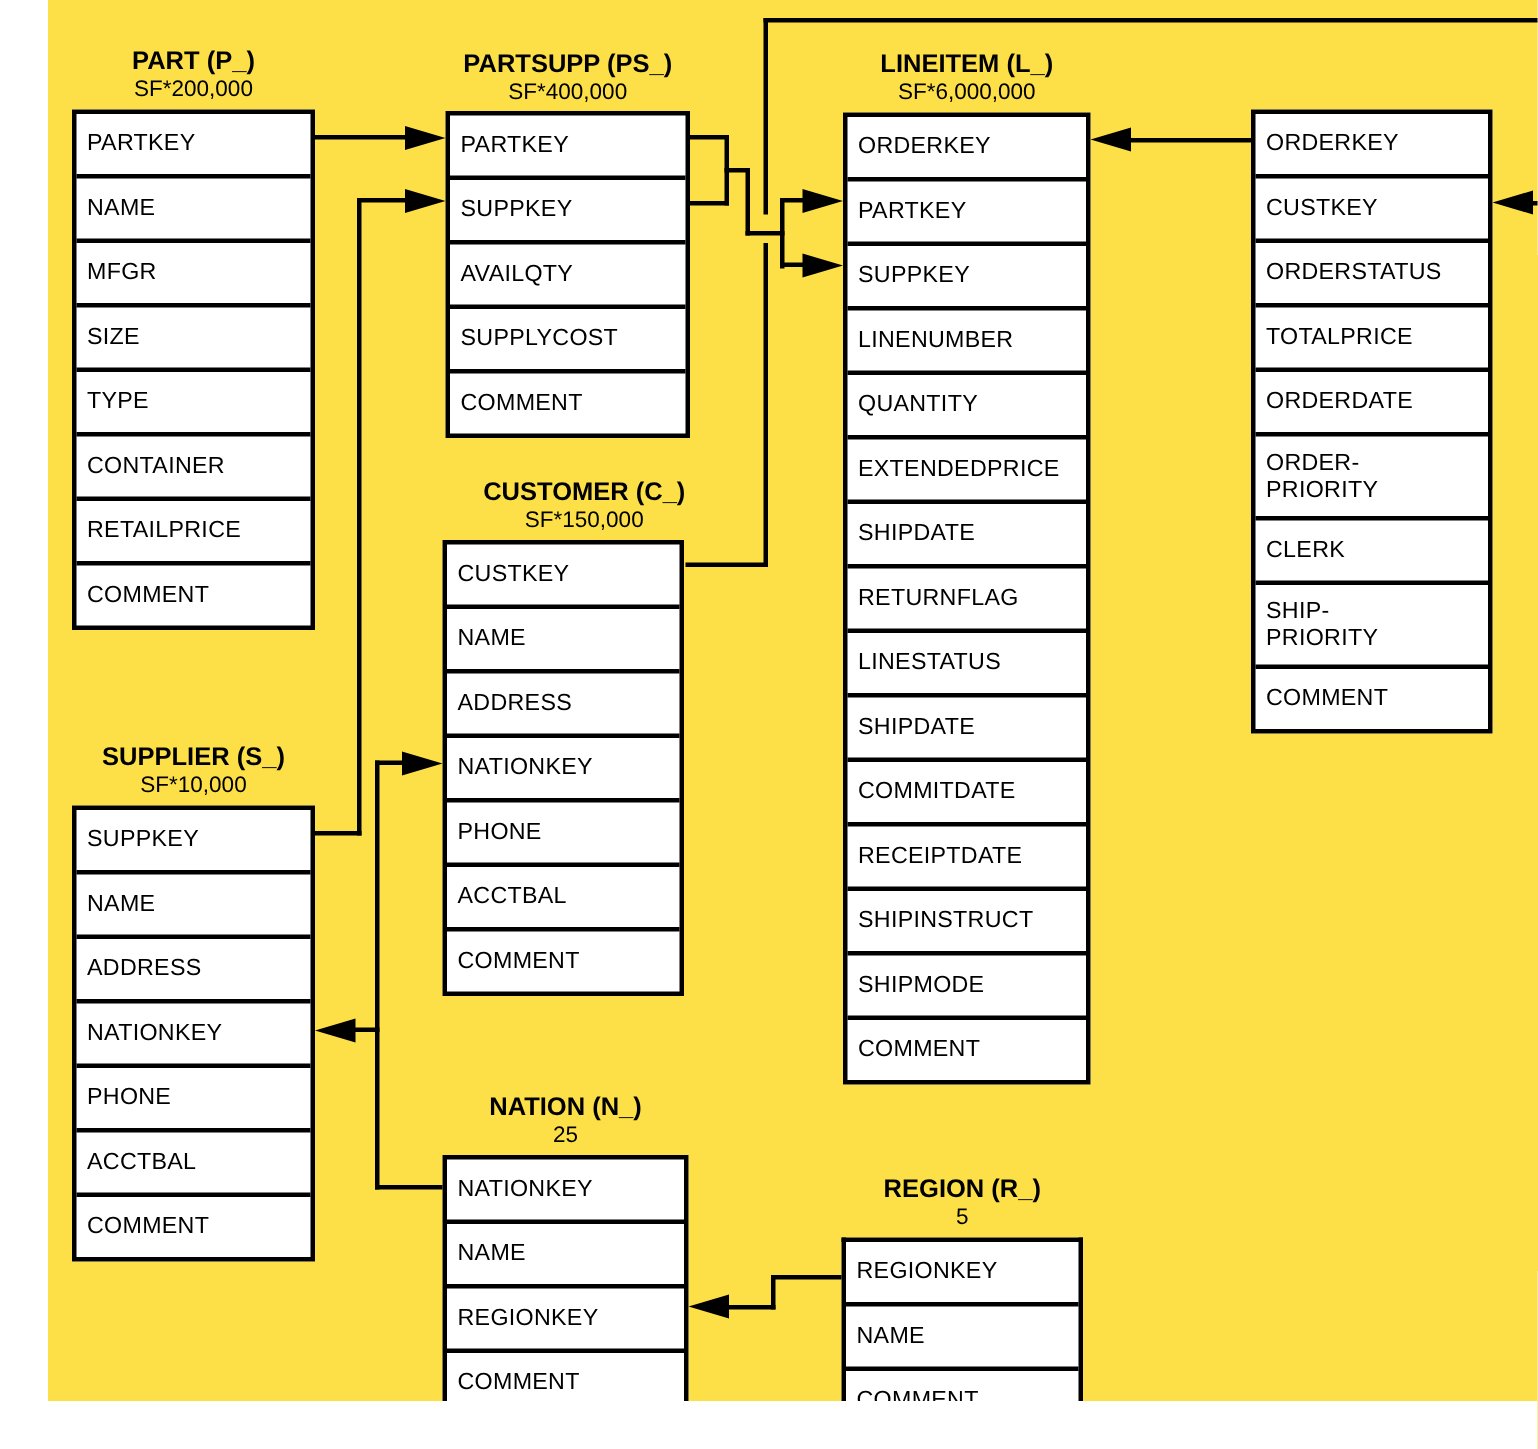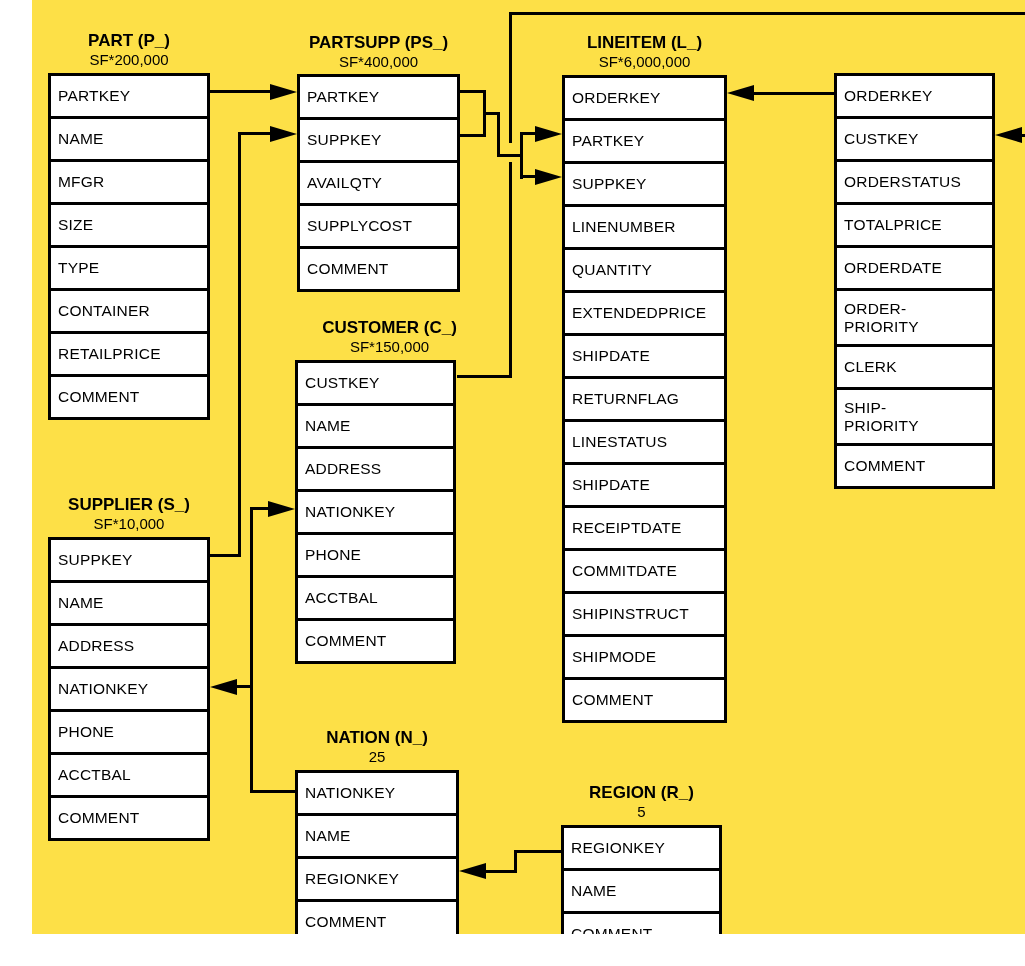--- a/index.html
+++ b/index.html
@@ -88,22 +88,22 @@
       <div class="row">ORDERKEY</div>
       <div class="row">PARTKEY</div>
       <div class="row">SUPPKEY</div>
       <div class="row">LINENUMBER</div>
       <div class="row">QUANTITY</div>
       <div class="row">EXTENDEDPRICE</div>
       <div class="row">SHIPDATE</div>
       <div class="row">RETURNFLAG</div>
       <div class="row">LINESTATUS</div>
       <div class="row">SHIPDATE</div>
+      <div class="row">COMMITDATE</div>
       <div class="row">RECEIPTDATE</div>
-      <div class="row">COMMITDATE</div>
       <div class="row">SHIPINSTRUCT</div>
       <div class="row">SHIPMODE</div>
       <div class="row">COMMENT</div>
     </div>
   <div class="tbl" style="left:802px;top:73px;width:161px">
       <div class="row">ORDERKEY</div>
       <div class="row">CUSTKEY</div>
       <div class="row">ORDERSTATUS</div>
       <div class="row">TOTALPRICE</div>
       <div class="row">ORDERDATE</div>

